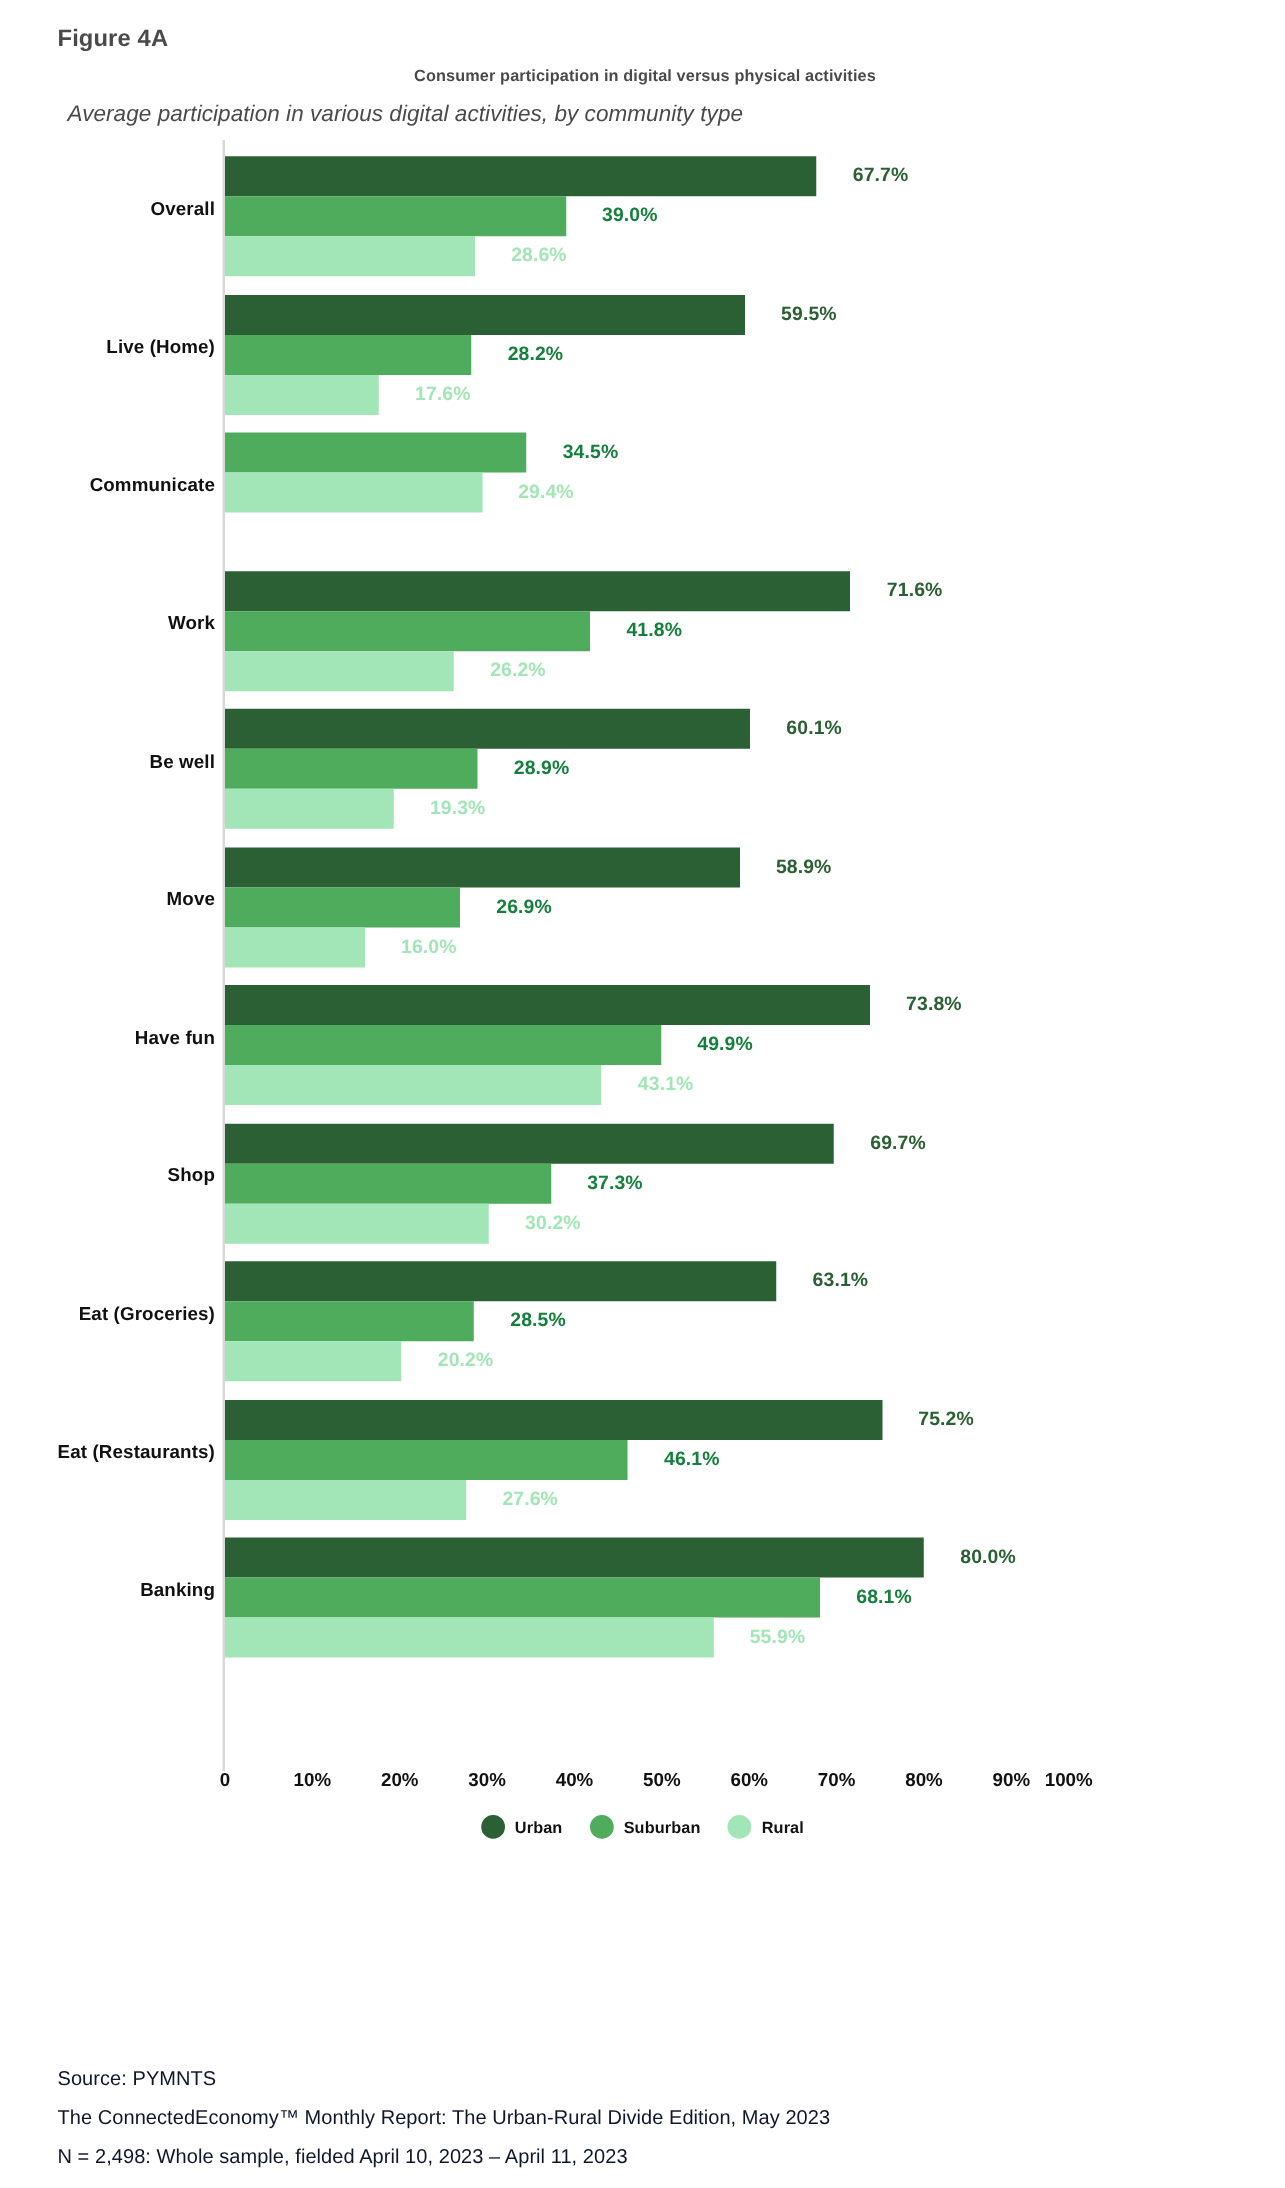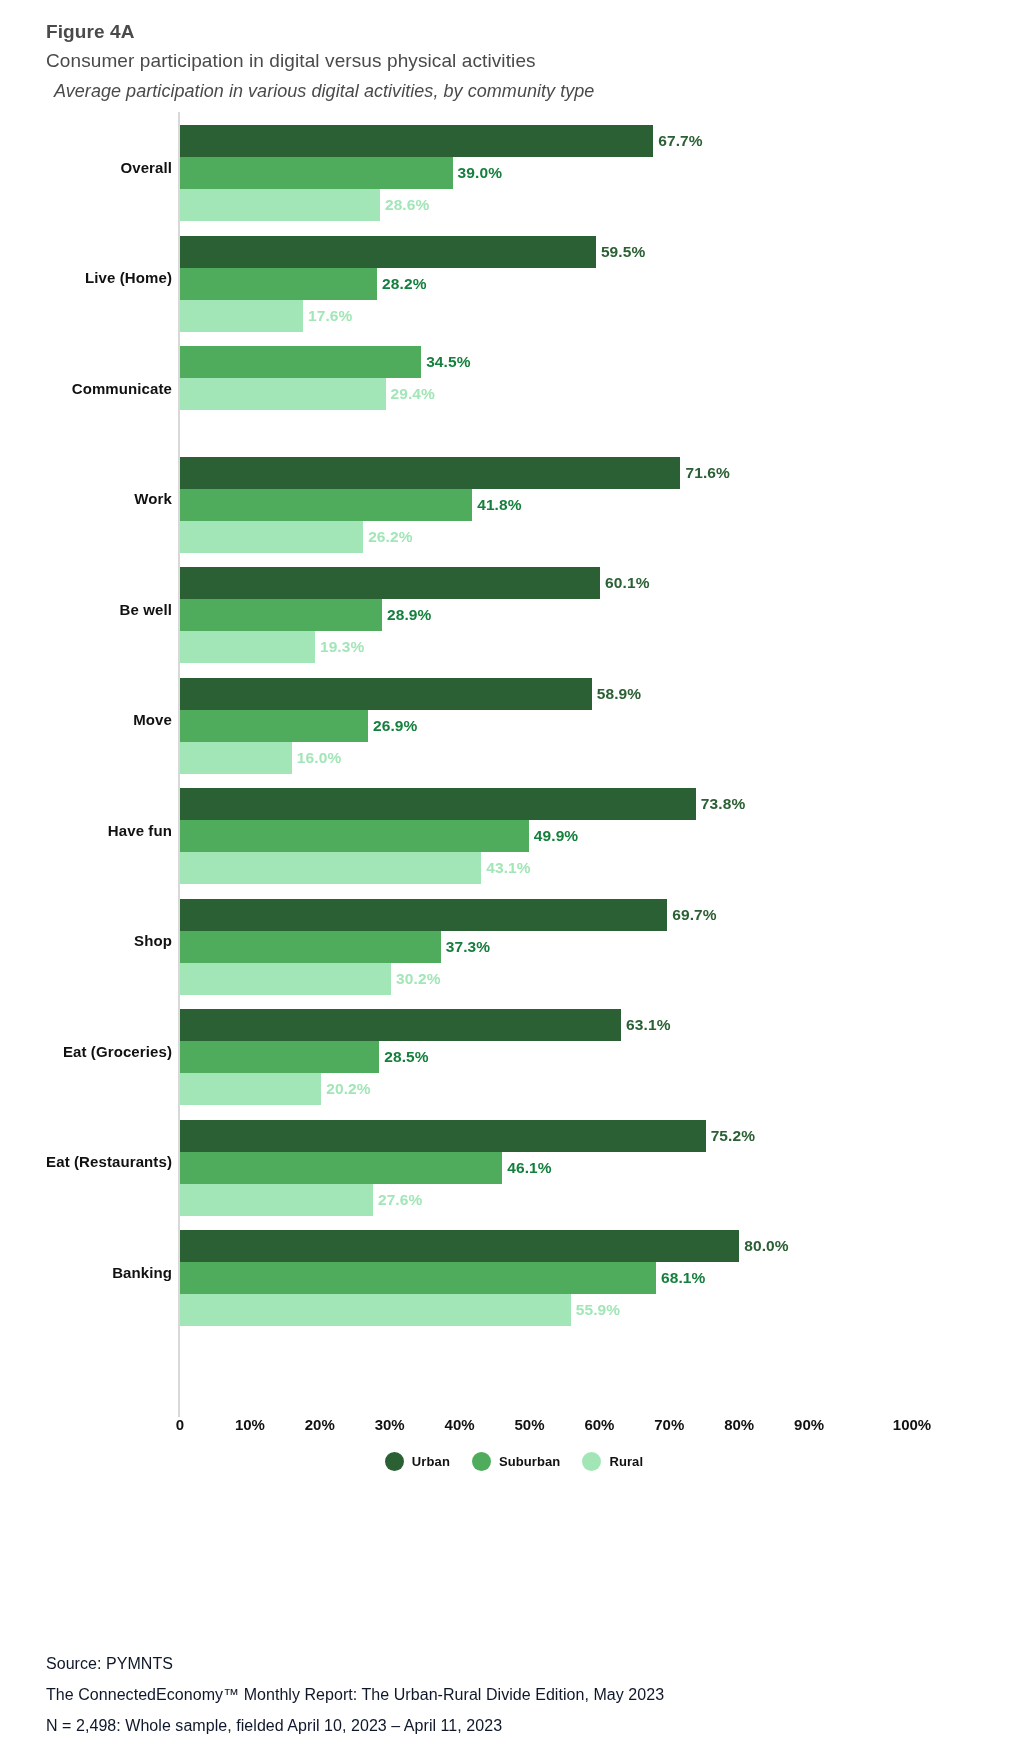--- a/index.html
+++ b/index.html
@@ -21,25 +21,26 @@
   
   .header { position: absolute; left: 46px; top: 18px; width: 940px; }
   .fig-num {
     font-size: 19px;
     font-weight: bold;
     color: #4a4a4a;
     letter-spacing: .1px;
     line-height: 28px;
   }
   .fig-title {
-    font-size: 19px;
-    font-weight: normal;
+    font-size: 13px;
+    font-weight: bold;
     color: #4a4a4a;
     line-height: 30px;
     letter-spacing: .1px;
+    text-align: center;
   }
   .fig-sub {
     font-size: 18px;
     font-style: italic;
     color: #4a4a4a;
     line-height: 30px;
     padding-left: 8px;
     letter-spacing: .05px;
   }
 
@@ -88,20 +89,21 @@
     left: 180px;
     top: 13px;
     width: 820px;
     height: 98px;
   }
   .bar-row {
     position: relative;
     height: 32px;
     display: flex;
     align-items: center;
+    gap: 24px;
   }
   .bar {
     height: 32px;
     border-radius: 0;
   }
   .bar-val {
     font-size: 15.5px;
     font-weight: bold;
     margin-left: 5px;
     white-space: nowrap;
@@ -371,21 +373,21 @@
       <div class="xtick" style="left: 180px;">0</div>
       <div class="xtick" style="left: 249.9px;">10%</div>
       <div class="xtick" style="left: 319.8px;">20%</div>
       <div class="xtick" style="left: 389.7px;">30%</div>
       <div class="xtick" style="left: 459.6px;">40%</div>
       <div class="xtick" style="left: 529.5px;">50%</div>
       <div class="xtick" style="left: 599.4px;">60%</div>
       <div class="xtick" style="left: 669.3px;">70%</div>
       <div class="xtick" style="left: 739.2px;">80%</div>
       <div class="xtick" style="left: 809.1px;">90%</div>
-      <div class="xtick" style="left: 912px;">100%</div>
+      <div class="xtick" style="left: 855px;">100%</div>
     </div>
 
   <div class="legend" id="legend">
       <div class="legend-item">
         <span class="swatch" style="background: rgb(43, 96, 52);"></span>
         <span class="legend-label">Urban</span>
       </div>
       <div class="legend-item">
         <span class="swatch" style="background: rgb(79, 172, 92);"></span>
         <span class="legend-label">Suburban</span>

